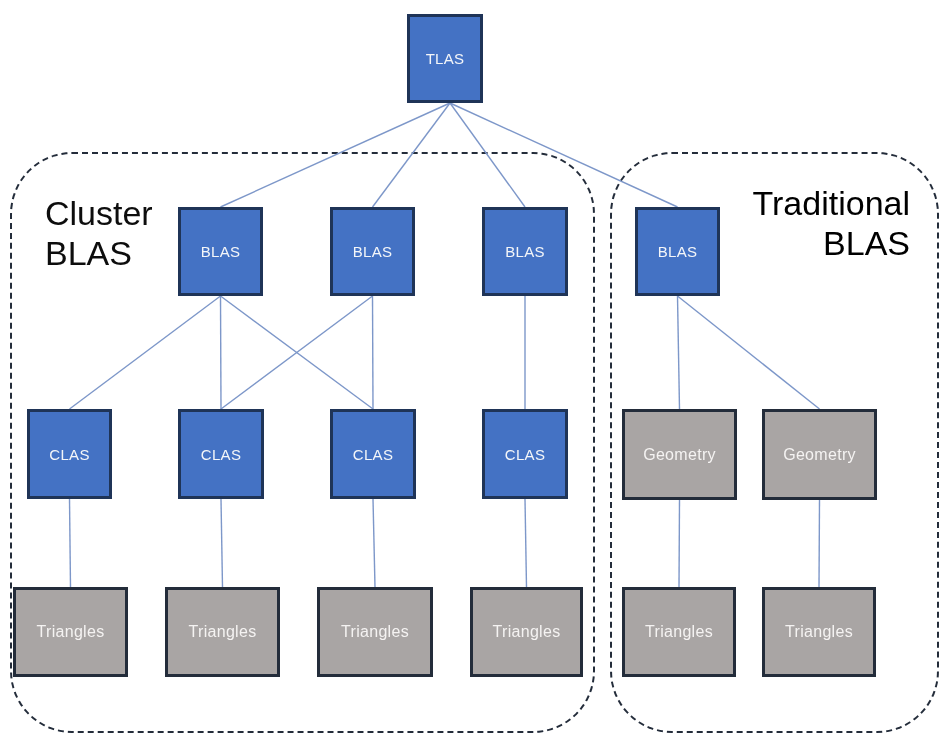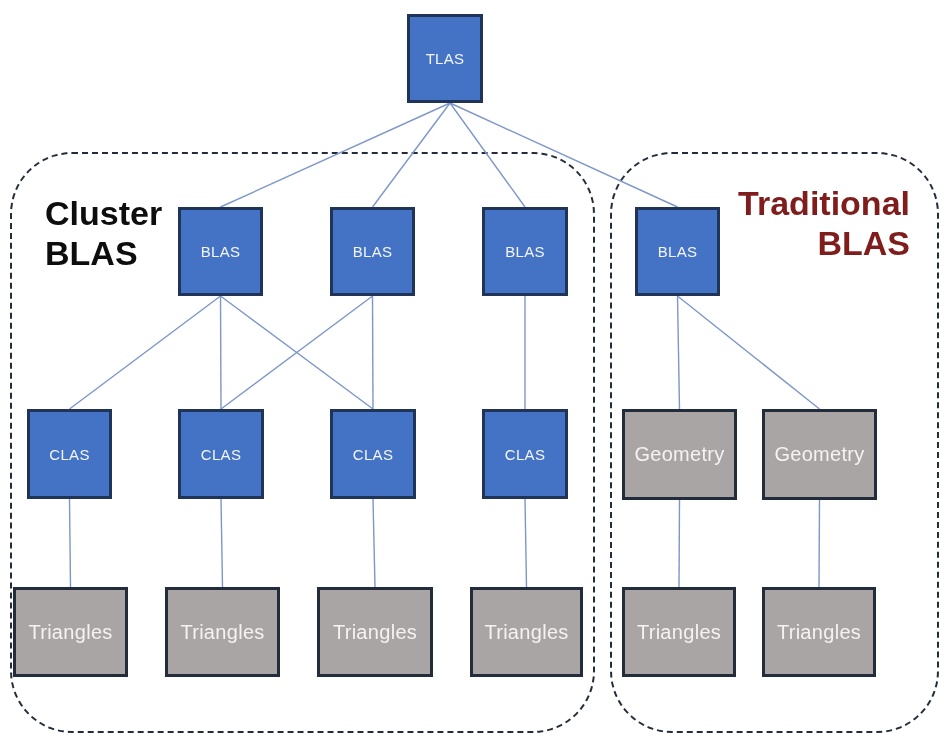--- a/index.html
+++ b/index.html
@@ -6,43 +6,43 @@
   body{font-family:"Liberation Sans",sans-serif;}
   .canvas{
     position:relative;width:945px;height:743px;background:#ffffff;overflow:hidden;
   }
   .group{
     position:absolute;border:2.5px dashed var(--container-border,#232c3a);
     border-radius:62px;box-sizing:border-box;background:transparent;
   }
   .group-label{
     position:absolute;font-size:34px;line-height:1.18;color:#0d0d0d;
-    font-family:"Liberation Sans",sans-serif;white-space:pre-line;font-weight:bold;
+    font-family:"Liberation Sans",sans-serif;white-space:pre-line;
   }
   .group-label.left{text-align:left;}
   .group-label.right{text-align:right;}
   svg.edges{position:absolute;left:0;top:0;}
   .node{
     position:absolute;display:flex;align-items:center;justify-content:center;
     box-sizing:border-box;color:#f4f6f9;font-size:15px;letter-spacing:.3px;
   }
   .node.blue{background:var(--blue-fill,#4472c4);border:3px solid var(--blue-border,#1f3457);}
-  .node.gray{background:var(--gray-fill,#a9a5a4);border:3px solid var(--gray-border,#232c3a);font-size:20px;color:#f5f3f2;}
+  .node.gray{background:var(--gray-fill,#a9a5a4);border:3px solid var(--gray-border,#232c3a);font-size:16px;color:#f5f3f2;}
 </style>
 </head>
 <body>
 
 <div class="canvas">
 
   <div class="group" id="group-0" style="left: 10px; top: 152px; width: 585px; height: 581px;"></div>
   <div class="group" id="group-1" style="left: 610px; top: 152px; width: 329px; height: 581px;"></div>
 
   <div class="group-label left" id="group-label-0" style="left: 45px; top: 193px; width: 150px; color: rgb(13, 13, 13);">Cluster
 BLAS</div>
-  <div class="group-label right" id="group-label-1" style="left: 728px; top: 183px; width: 182px; color: #7f1d1d;">Traditional
+  <div class="group-label right" id="group-label-1" style="left: 728px; top: 183px; width: 182px; color: #000000;">Traditional
 BLAS</div>
 
   <svg class="edges" id="edge-layer" width="945" height="743">
       <line x1="450" y1="103" x2="220.5" y2="207" stroke="#7d97c9" stroke-width="1.4"></line>
       <line x1="450" y1="103" x2="372.5" y2="207" stroke="#7d97c9" stroke-width="1.4"></line>
       <line x1="450" y1="103" x2="525" y2="207" stroke="#7d97c9" stroke-width="1.4"></line>
       <line x1="450" y1="103" x2="677.5" y2="207" stroke="#7d97c9" stroke-width="1.4"></line>
       <line x1="220.5" y1="296" x2="69.5" y2="409" stroke="#7d97c9" stroke-width="1.4"></line>
       <line x1="220.5" y1="296" x2="221" y2="409" stroke="#7d97c9" stroke-width="1.4"></line>
       <line x1="220.5" y1="296" x2="373" y2="409" stroke="#7d97c9" stroke-width="1.4"></line>

